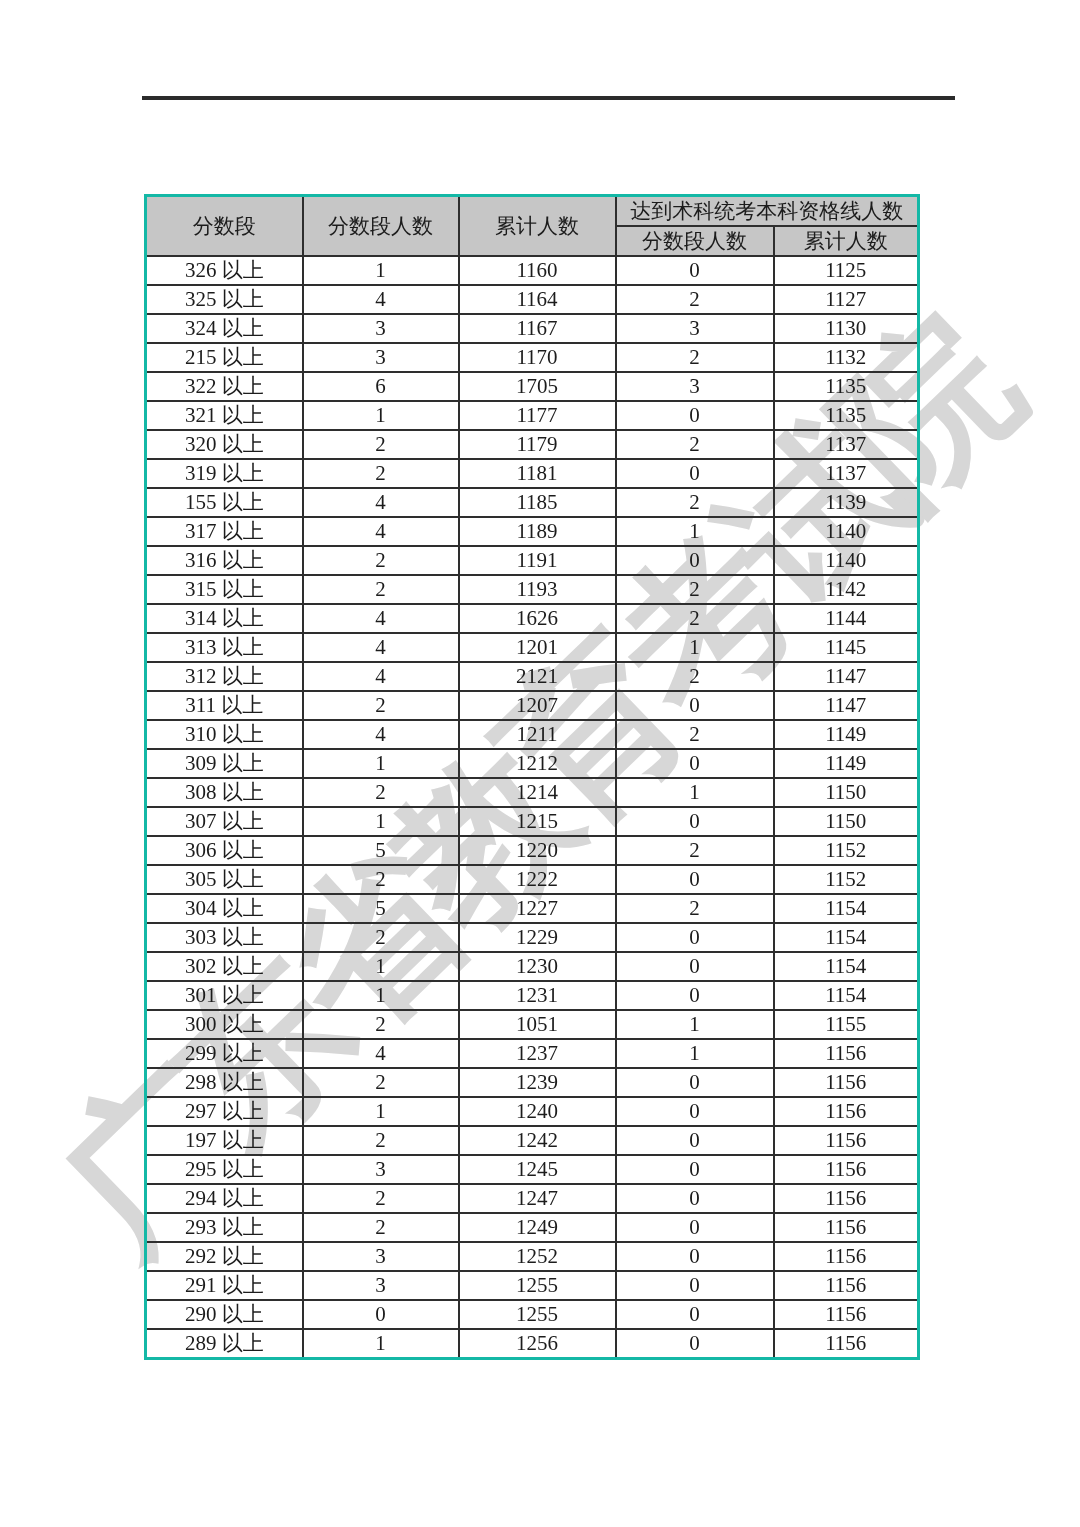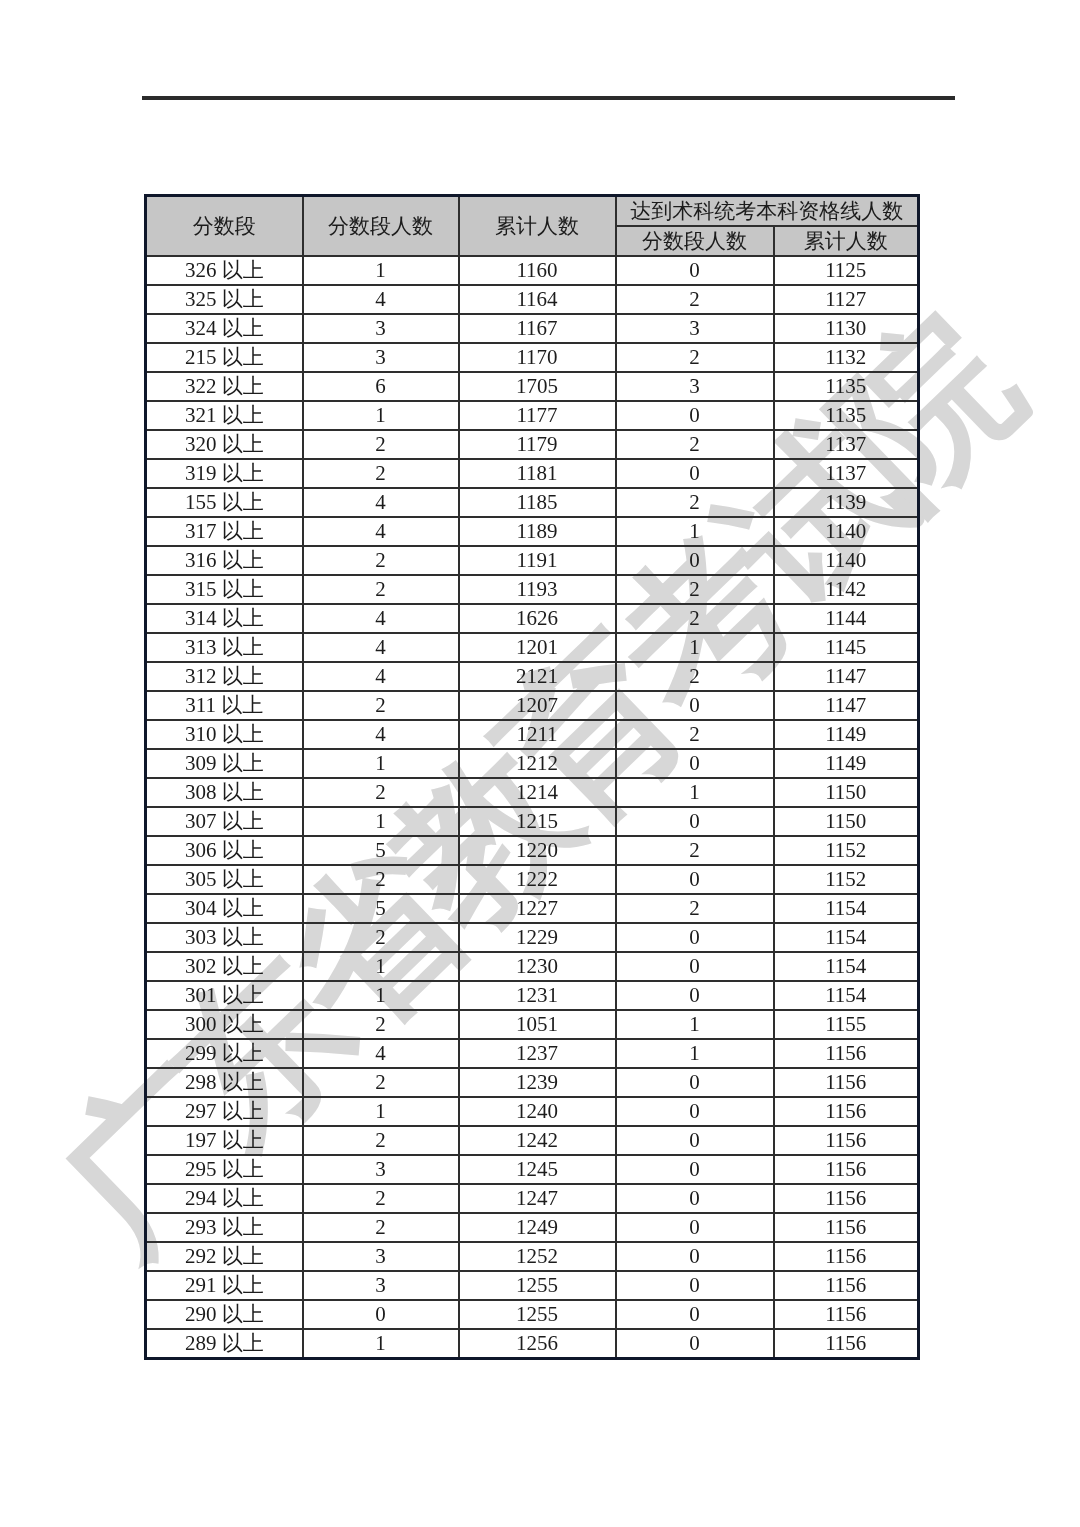--- a/index.html
+++ b/index.html
@@ -34,21 +34,21 @@
     user-select: none;
   }
   table.score-table {
     position: absolute;
     left: 144px;
     top: 194px;
     z-index: 1;
     width: 773px;
     table-layout: fixed;
     border-collapse: collapse;
-    border: 3px solid #0f172a;
+    border: 3px solid #14b8a6;
   }
   .score-table th, .score-table td {
     border: 2px solid #2e2e2e;
     text-align: center;
     vertical-align: middle;
     padding: 0;
     line-height: 1.15;
     color: #1c1c1c;
     font-weight: normal;
     overflow: hidden;

